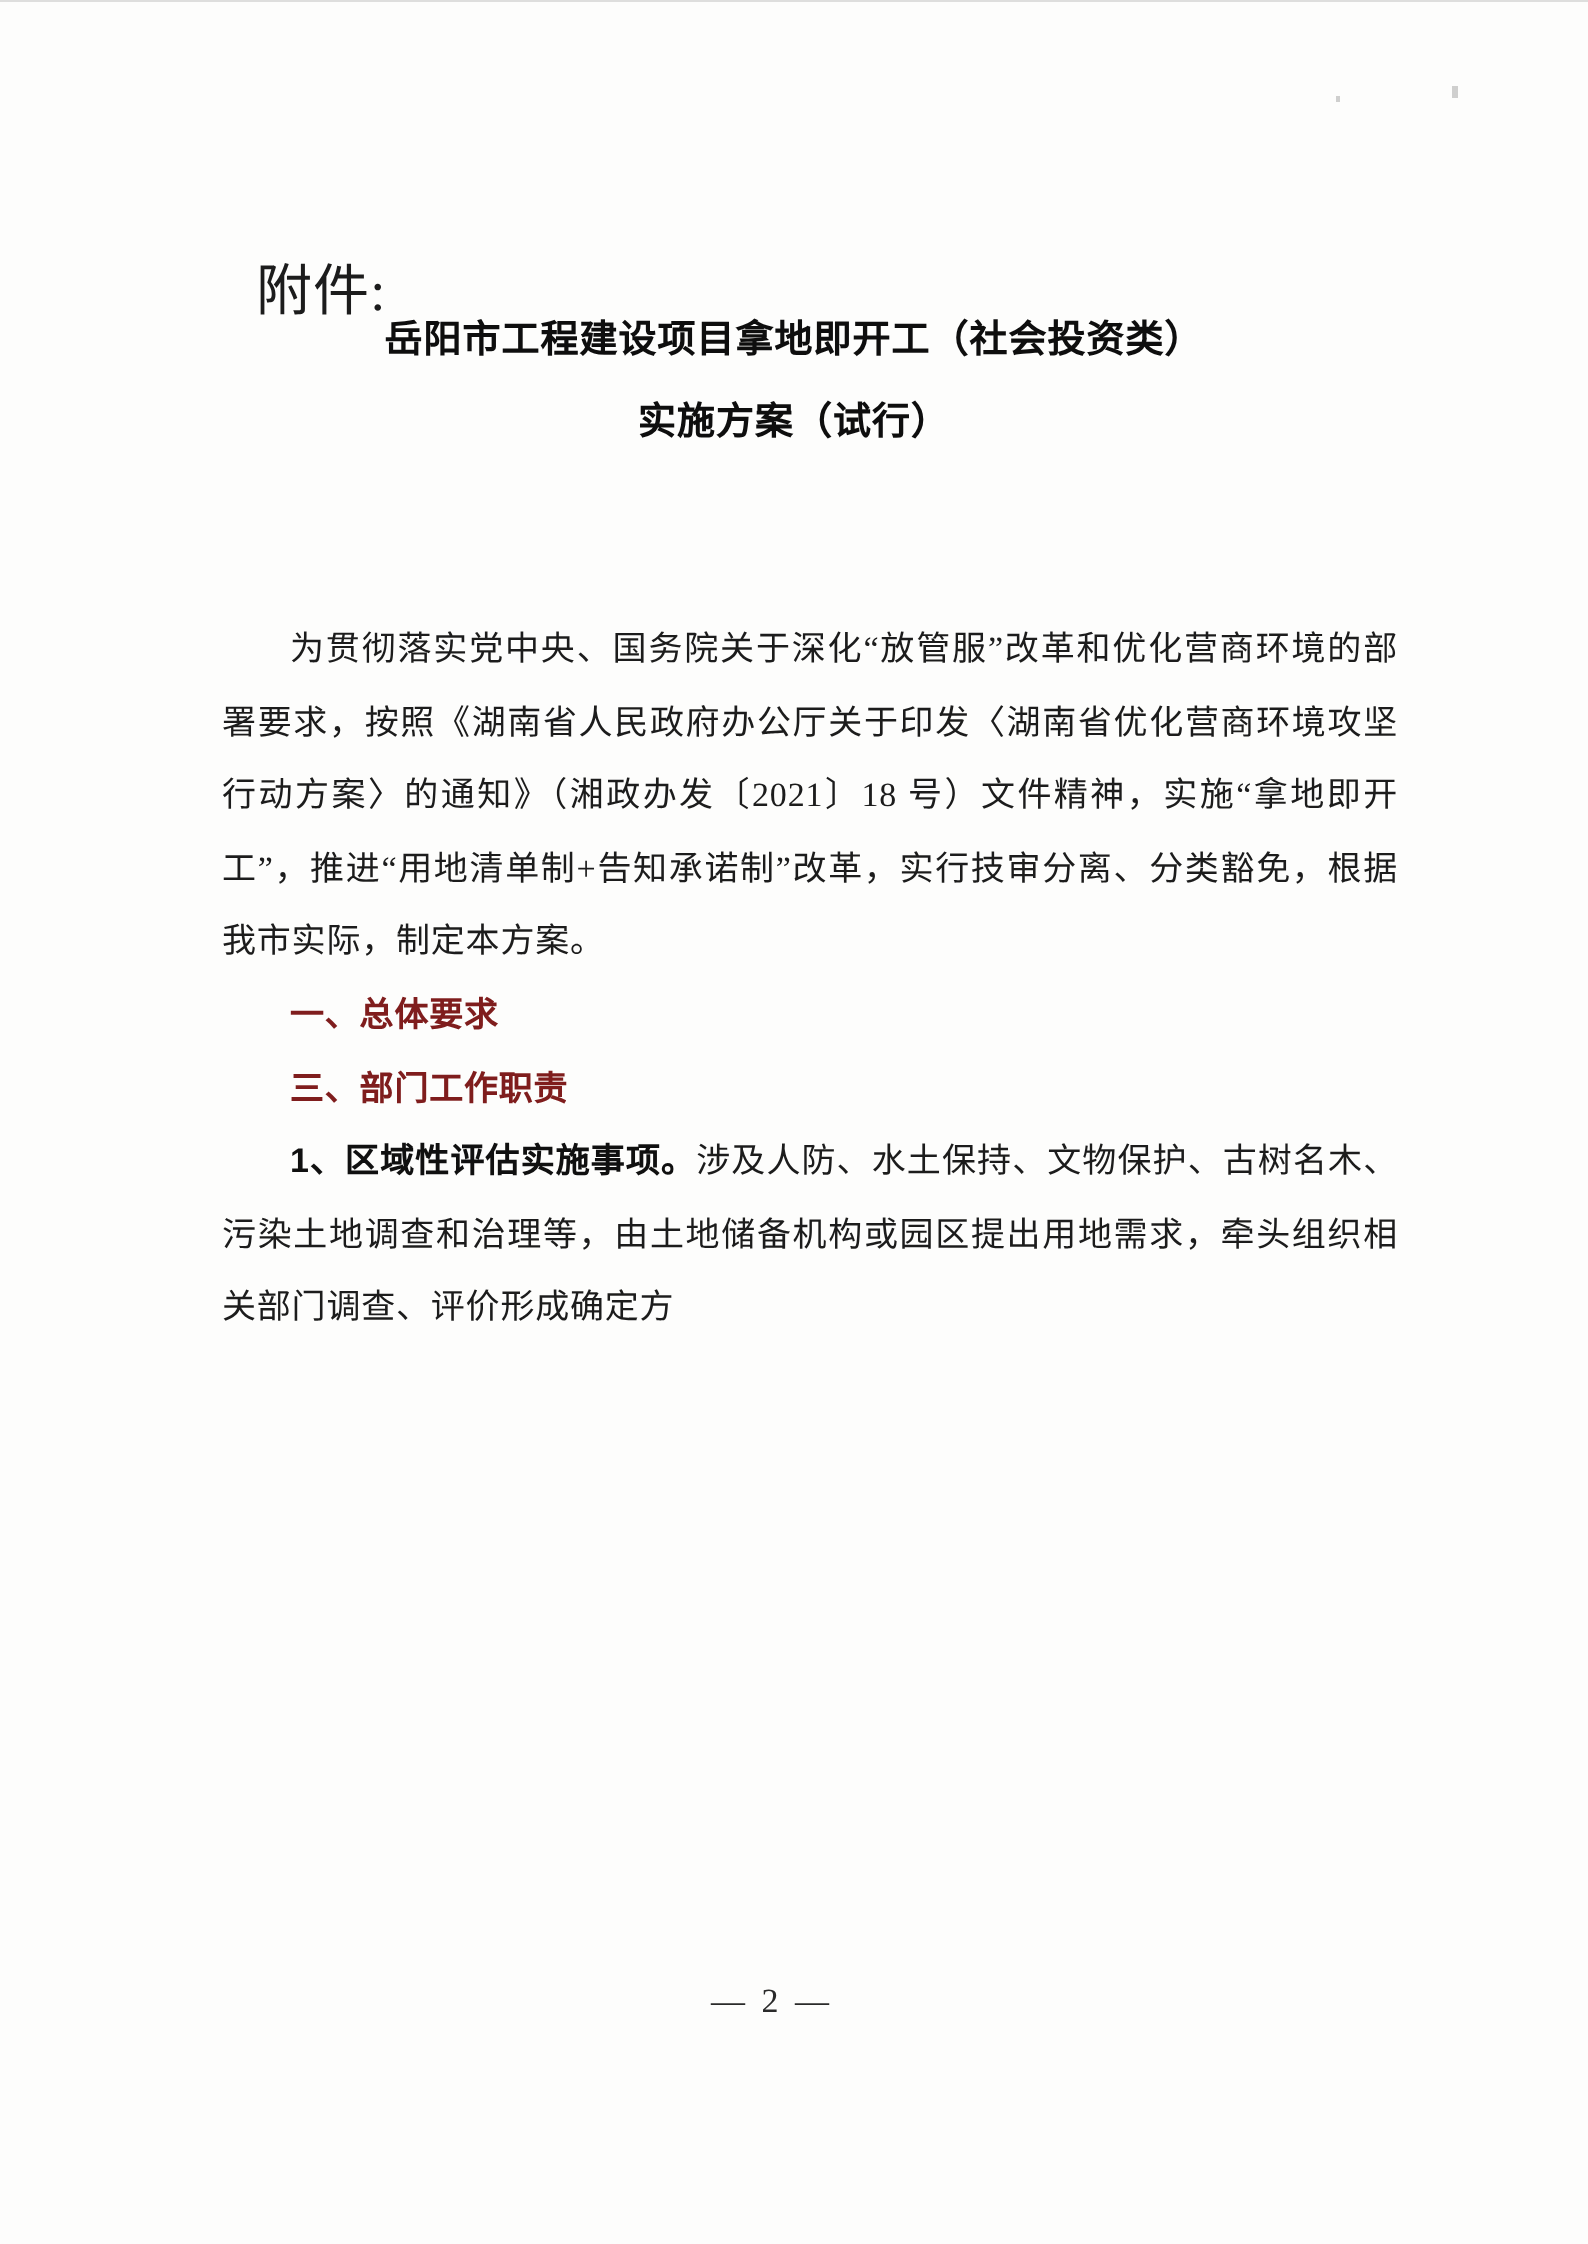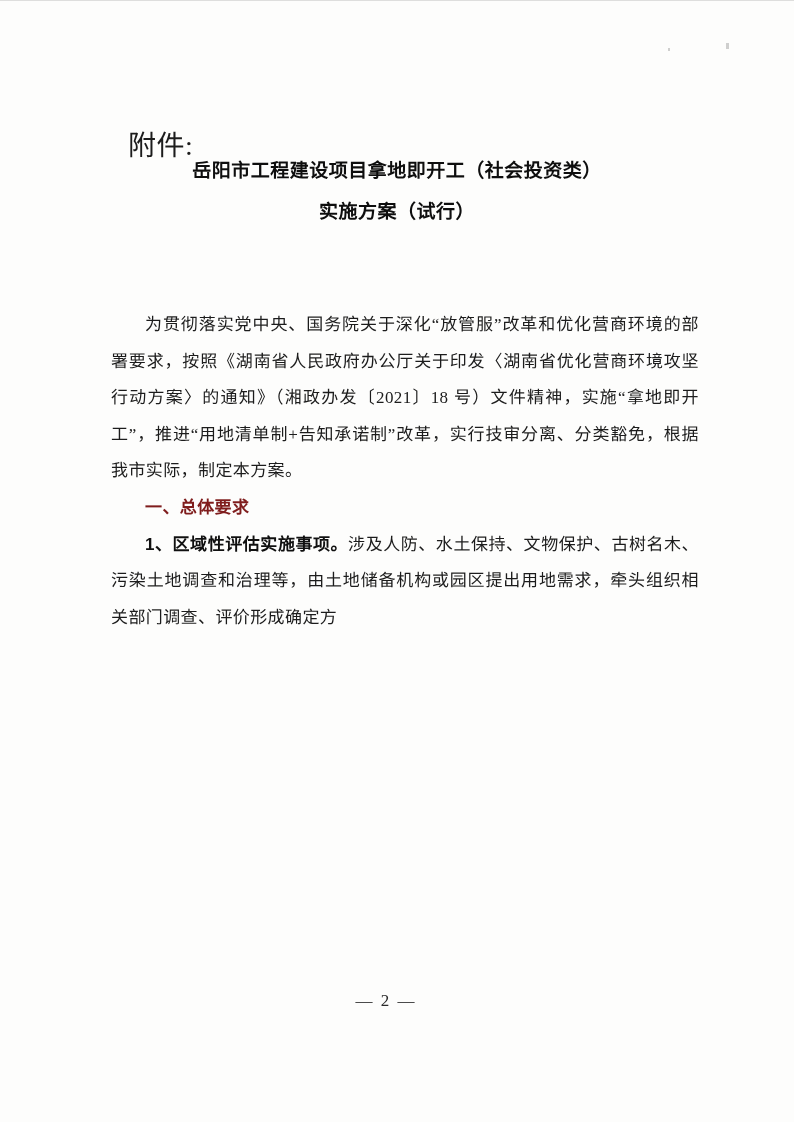--- a/index.html
+++ b/index.html
@@ -99,20 +99,21 @@
 
   <div class="content">
 
     <p>为贯彻落实党中央、国务院关于深化“放管服”改革和优化营商环境的部署要求，按照《湖南省人民政府办公厅关于印发〈湖南省优化营商环境攻坚行动方案〉的通知》（湘政办发〔2021〕18 号）文件精神，实施“拿地即开工”，推进“用地清单制+告知承诺制”改革，实行技审分离、分类豁免，根据我市实际，制定本方案。</p>
 
     <p class="heading">一、总体要求</p>
 
 
 
 
+    <p class="heading">三、部门工作职责</p>
 
 
     <p>
       <span class="bold-lead">1、区域性评估实施事项。</span><span>涉及人防、水土保持、文物保护、古树名木、污染土地调查和治理等，由土地储备机构或园区提出用地需求，牵头组织相关部门调查、评价形成确定方</span>
     </p>
 
   </div>
 
   <div class="page-footer">— 2 —</div>
 

